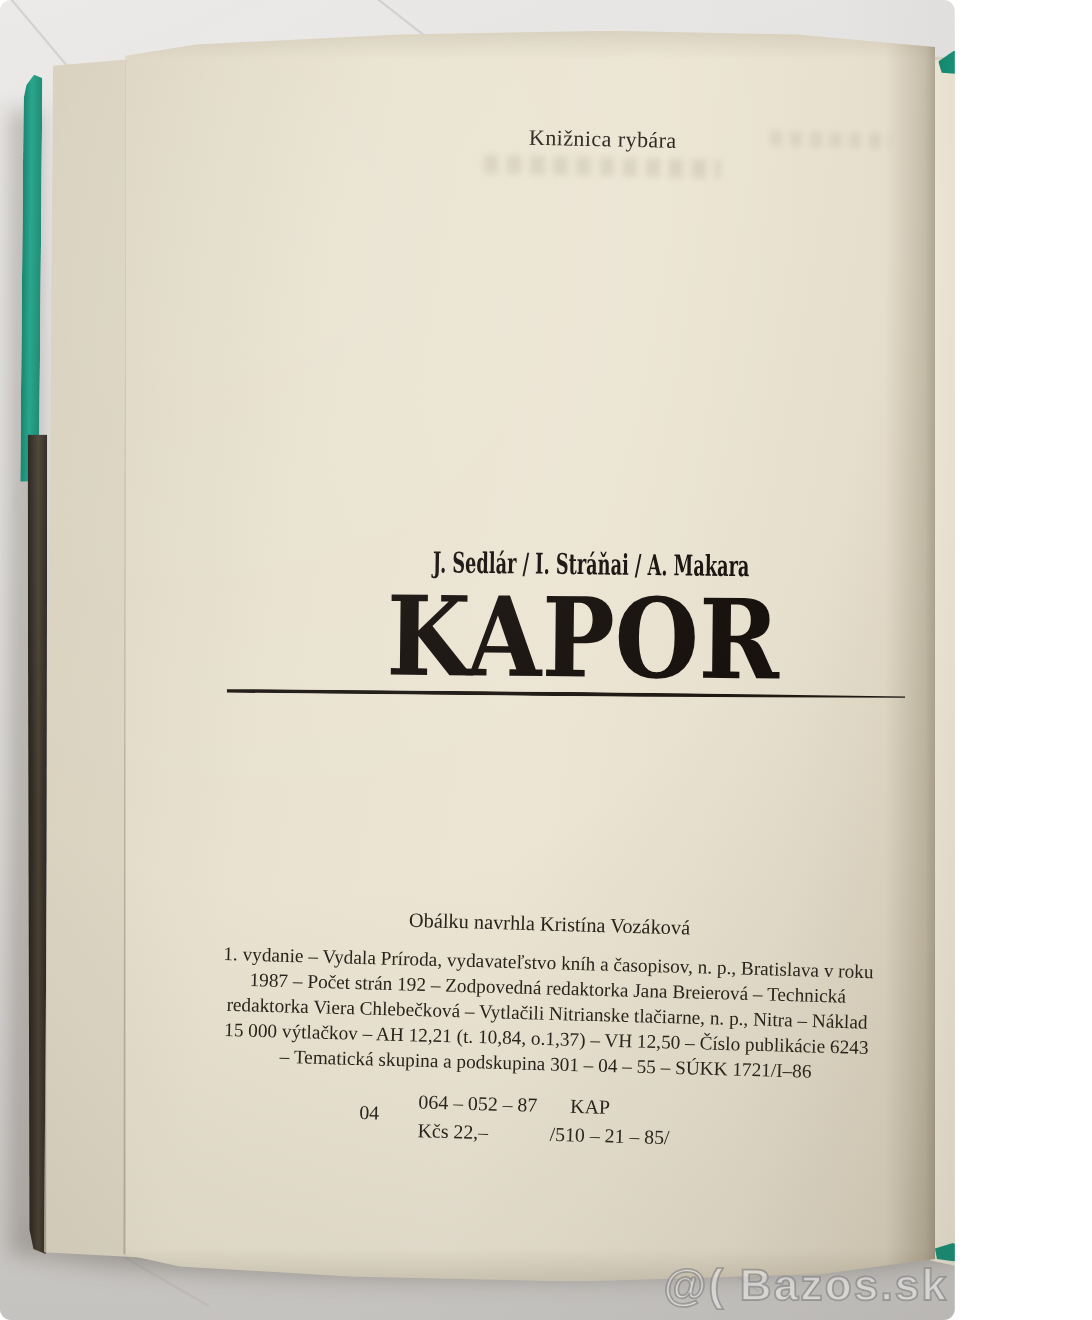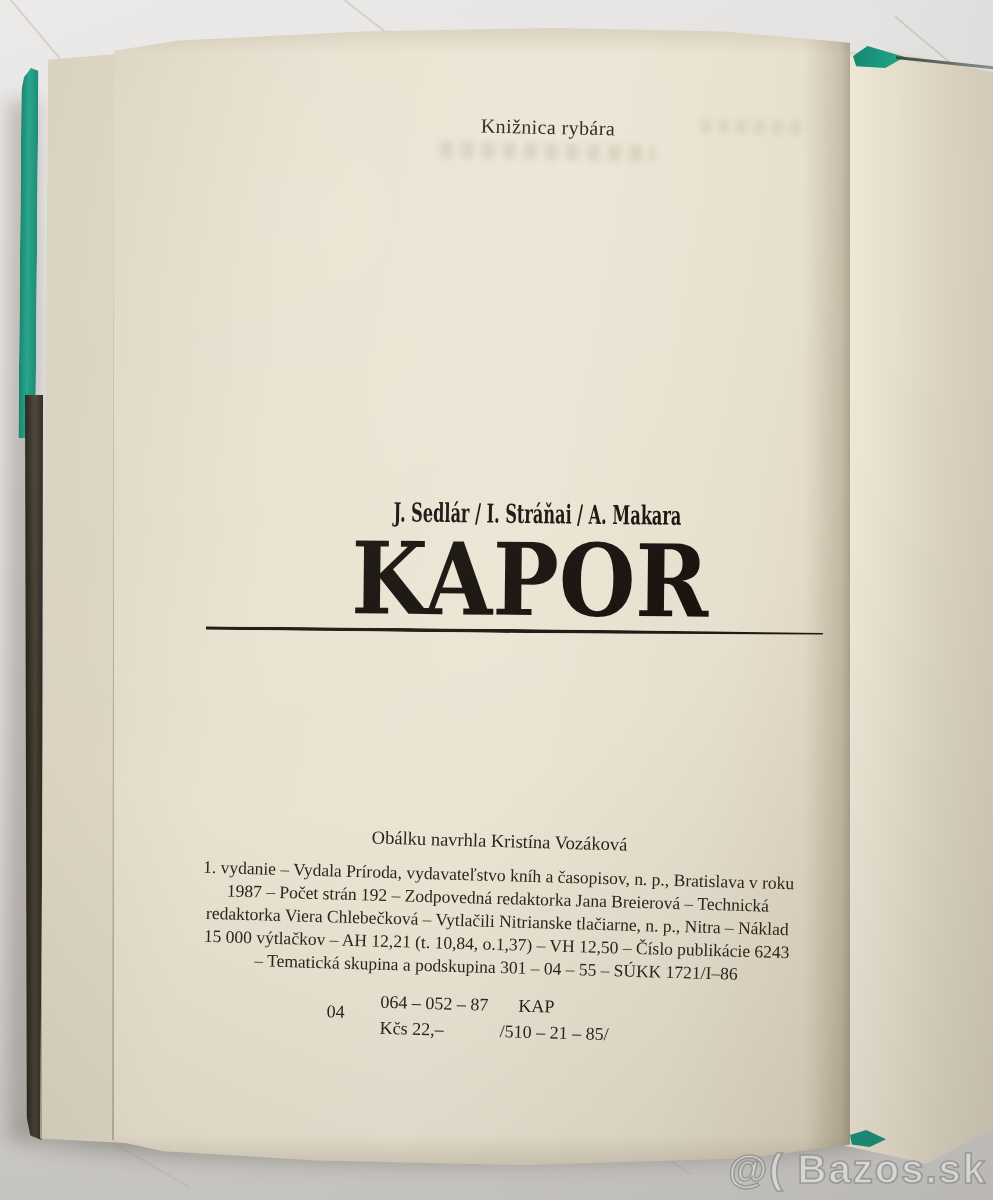--- a/index.html
+++ b/index.html
@@ -1,18 +1,18 @@
 <!DOCTYPE html>
 <html><head>
 <meta charset="utf-8">
 <style>
   html,body{margin:0;padding:0;}
   body{width:993px;height:1200px;overflow:hidden;font-family:"Liberation Serif",serif;}
-  .photo{position:relative;width:993px;height:1200px;overflow:hidden;
-         background:linear-gradient(160deg,#eae9e7 0%,#e2e1df 30%,#d8d6d4 65%,#cbc9c6 100%);}
+  .photo{position:relative;width:868px;height:1200px;overflow:hidden;
+         background:linear-gradient(160deg,#eae9e7 0%,#e2e1df 30%,#d8d6d4 65%,#cbc9c6 100%);border-radius:10px;}
   
   .vein{position:absolute;background:rgba(150,145,140,.28);pointer-events:none;}
   .vein1{left:330px;top:-10px;width:2px;height:230px;transform:rotate(-52deg);transform-origin:top left;}
   .vein2{left:60px;top:-20px;width:1.5px;height:160px;transform:rotate(-40deg);}
   .vein3{left:940px;top:-5px;width:2px;height:120px;transform:rotate(-50deg);}
   .vein4{left:640px;top:1080px;width:1.5px;height:120px;transform:rotate(-55deg);opacity:.6;}
   .vein5{left:150px;top:1120px;width:1.5px;height:90px;transform:rotate(-60deg);opacity:.5;}
   
   .book-shadow{position:absolute;left:25px;top:1105px;width:860px;height:55px;
     background:rgba(95,88,78,.5);filter:blur(12px);border-radius:50%;}

